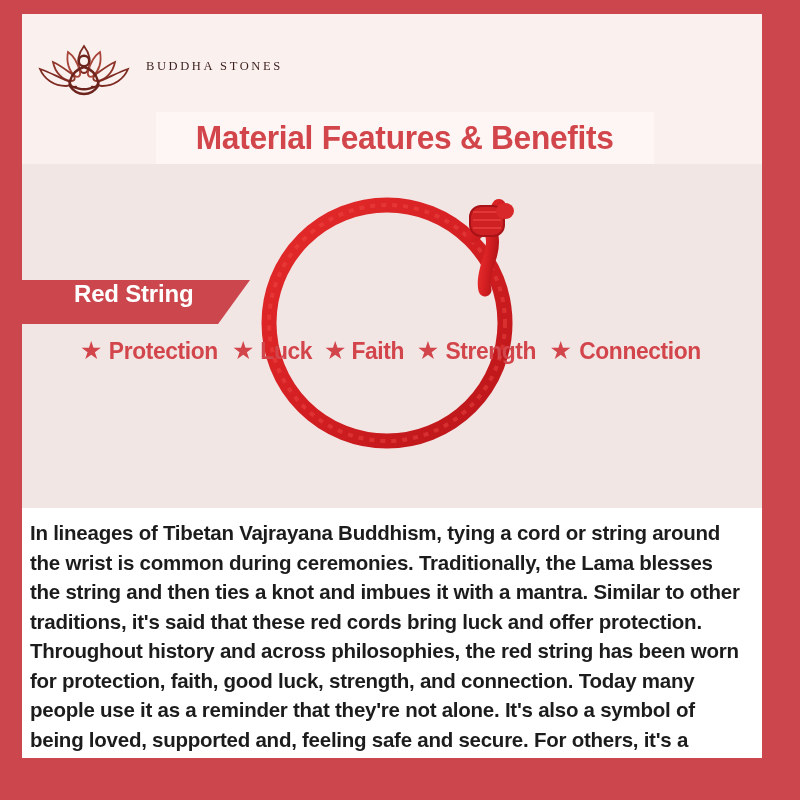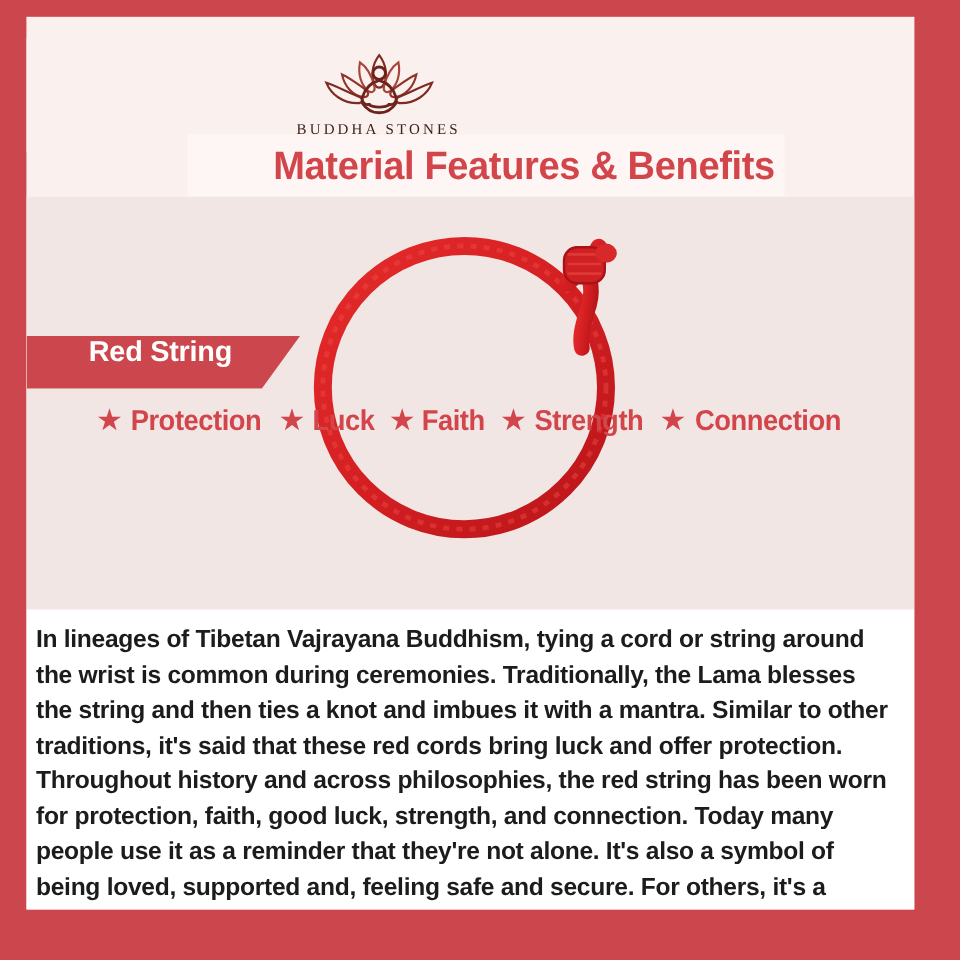--- a/index.html
+++ b/index.html
@@ -62,26 +62,26 @@
     top: 14px;
     width: 740px;
     height: 744px;
     background: #faf0ee;
     overflow: hidden;
   }
 
   
   .logo-area {
     position: absolute;
-    left: 0; top: 18px;
+    left: 0; top: 5px;
     width: 587px;
     height: 94px;
     background: #faf0ee;
     display: flex;
-    flex-direction: column;
+    flex-direction: row;
     align-items: center;
     justify-content: flex-start;
   }
   .logo-mark {
     margin-top: 4px;
     width: 124px;
     height: 64px;
   }
   .logo-word {
     font-family: "Liberation Serif", serif;
@@ -94,21 +94,21 @@
   
   .title-band {
     position: absolute;
     left: 134px;
     top: 98px;
     width: 498px;
     height: 52px;
     background: #fdf6f4;
     display: flex;
     align-items: center;
-    justify-content: flex-end;
+    justify-content: center;
   }
   .title-text {
     font-size: 33px;
     font-weight: bold;
     color: #d2454b;
     letter-spacing: -0.3px;
     white-space: nowrap;
     transform: scaleX(0.96);
   }
 

